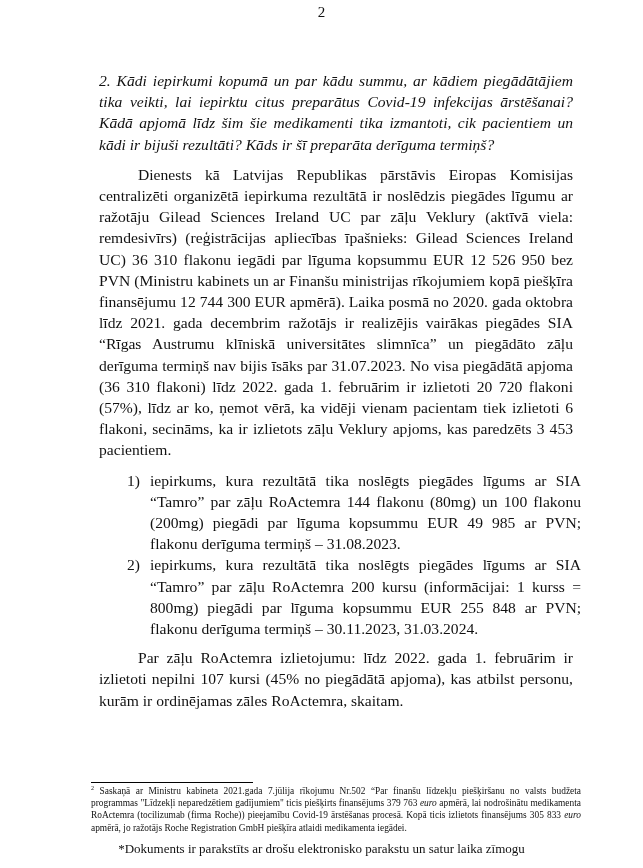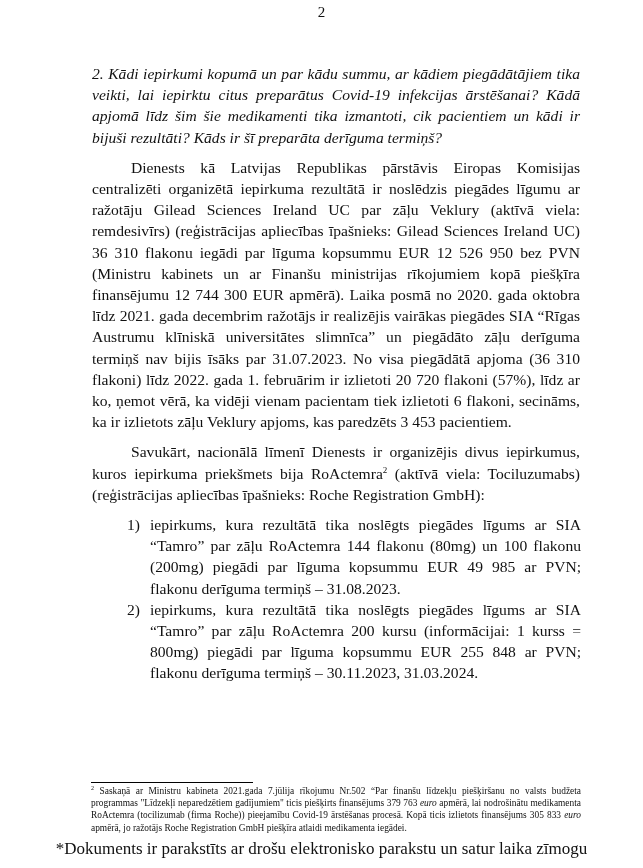--- a/index.html
+++ b/index.html
@@ -26,21 +26,21 @@
     }
     .body-text {
       position: absolute;
       left: 91px;
       top: 62px;
       width: 490px;
       font-size: 15.6px;
       line-height: 21.2px;
     }
     .body-text p {
-      margin: 1px;
+      margin: 8px;
       text-align: justify;
       text-align-last: left;
     }
     .question {
       font-style: italic;
       margin-bottom: 9px !important;
     }
     .indent {
       text-indent: 39px;
     }
@@ -89,47 +89,47 @@
     .footnote sup {
       font-size: 6px;
       vertical-align: 4px;
     }
     .footer-note {
       position: absolute;
       top: 841px;
       left: 0;
       width: 643px;
       text-align: center;
-      font-size: 17px;
+      font-size: 13px;
       line-height: 16px;
     }
   </style>
 </head>
 <body>
 
 <div class="page-number">2</div>
 
 <div class="body-text">
   <p class="question">2. Kādi iepirkumi kopumā un par kādu summu, ar kādiem piegādātājiem tika veikti, lai iepirktu citus preparātus Covid-19 infekcijas ārstēšanai?  Kādā apjomā līdz šim šie medikamenti tika izmantoti, cik pacientiem un kādi ir bijuši rezultāti? Kāds ir šī preparāta derīguma termiņš?</p>
 
   <p class="indent">Dienests kā Latvijas Republikas pārstāvis Eiropas Komisijas centralizēti organizētā iepirkuma rezultātā ir noslēdzis piegādes līgumu ar ražotāju Gilead Sciences Ireland UC par zāļu Veklury (aktīvā viela: remdesivīrs) (reģistrācijas apliecības īpašnieks: Gilead Sciences Ireland UC) 36 310 flakonu iegādi par līguma kopsummu EUR 12 526 950 bez PVN (Ministru kabinets un ar Finanšu ministrijas rīkojumiem kopā piešķīra finansējumu 12 744 300 EUR apmērā). Laika posmā no 2020. gada oktobra līdz 2021. gada decembrim ražotājs ir realizējis vairākas piegādes SIA “Rīgas Austrumu klīniskā universitātes slimnīca” un piegādāto zāļu derīguma termiņš nav bijis īsāks par 31.07.2023. No visa piegādātā apjoma (36 310 flakoni) līdz 2022. gada 1. februārim ir izlietoti 20 720 flakoni (57%), līdz ar ko, ņemot vērā, ka vidēji vienam pacientam tiek izlietoti 6 flakoni, secināms, ka ir izlietots zāļu Veklury apjoms, kas paredzēts 3 453 pacientiem.</p>
 
-  <p class="indent gap"><span>Savukārt, nacionālā līmenī Dienests ir organizējis divus iepirkumus, kuros iepirkuma priekšmets bija RoActemra</span><sup>2</sup><span> (aktīvā viela: Tociluzumabs) (reģistrācijas apliecības īpašnieks: Roche Registration GmbH):</span></p>
 
   <ol class="list">
     <li>
       <span class="num">1)</span>
       <span>iepirkums, kura rezultātā tika noslēgts piegādes līgums ar SIA “Tamro” par zāļu RoActemra 144 flakonu (80mg) un 100 flakonu (200mg) piegādi par līguma kopsummu EUR 49 985 ar PVN; flakonu derīguma termiņš – 31.08.2023.</span>
     </li>
     <li>
       <span class="num">2)</span>
       <span>iepirkums, kura rezultātā tika noslēgts piegādes līgums ar SIA “Tamro” par zāļu RoActemra 200 kursu (informācijai: 1 kurss = 800mg) piegādi par līguma kopsummu EUR 255 848 ar PVN; flakonu derīguma termiņš – 30.11.2023, 31.03.2024.</span>
     </li>
   </ol>
 
+  <p class="indent">Par zāļu RoActemra izlietojumu: līdz 2022. gada 1. februārim ir izlietoti nepilni 107 kursi (45% no piegādātā apjoma), kas atbilst personu, kurām ir ordinējamas zāles RoActemra, skaitam.</p>
 
 </div>
 
 <div class="footnote-rule"></div>
 
 <p class="footnote"><sup>2</sup><span> Saskaņā ar Ministru kabineta 2021.gada 7.jūlija rīkojumu Nr.502 “Par finanšu līdzekļu piešķiršanu no valsts budžeta programmas "Līdzekļi neparedzētiem gadījumiem" ticis piešķirts finansējums 379 763 </span><em>euro</em><span> apmērā, lai nodrošinātu medikamenta RoActemra (tocilizumab (firma Roche)) pieejamību Covid-19 ārstēšanas procesā. Kopā ticis izlietots finansējums 305 833 </span><em>euro</em><span> apmērā, jo ražotājs Roche Registration GmbH piešķīra atlaidi medikamenta iegādei.</span></p>
 
 <div class="footer-note">*Dokuments ir parakstīts ar drošu elektronisko parakstu un satur laika zīmogu</div>
 
 </body></html>

